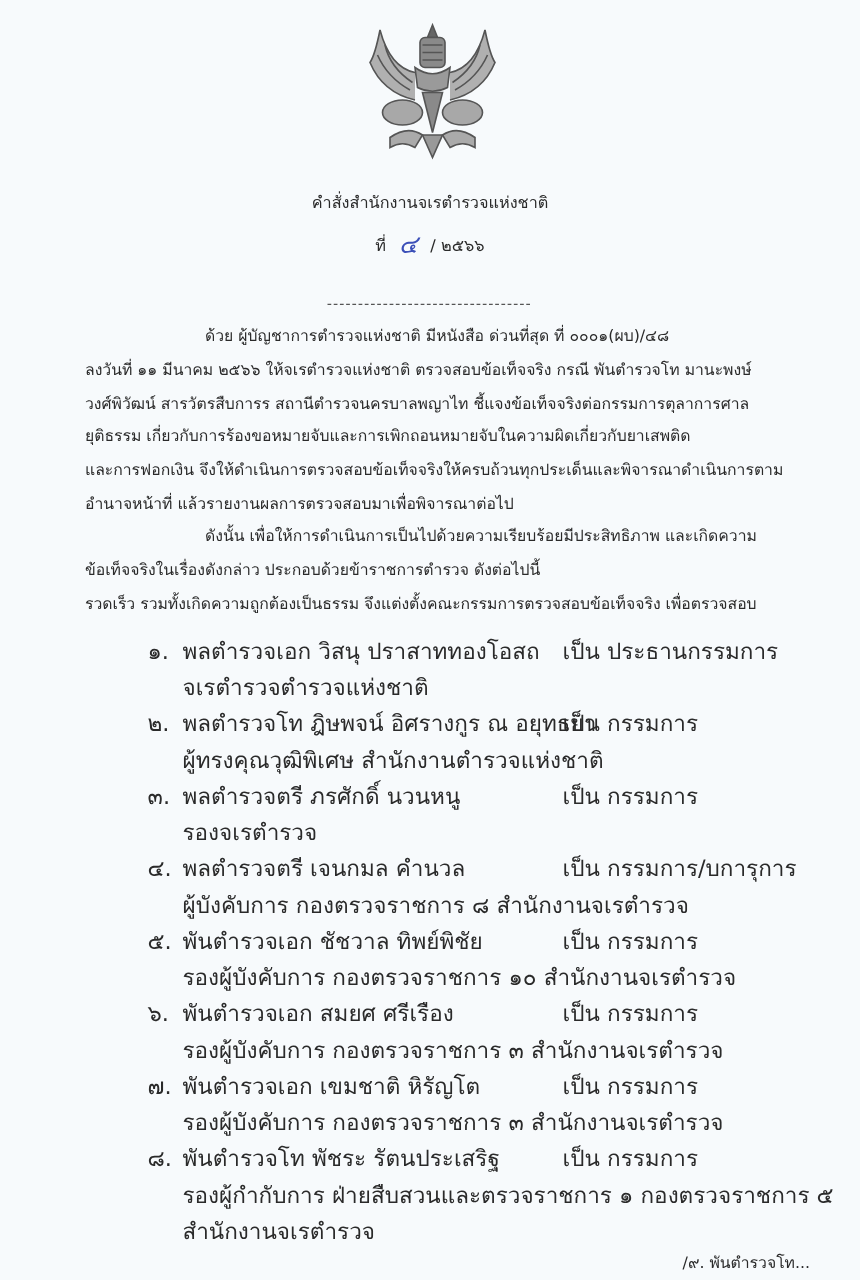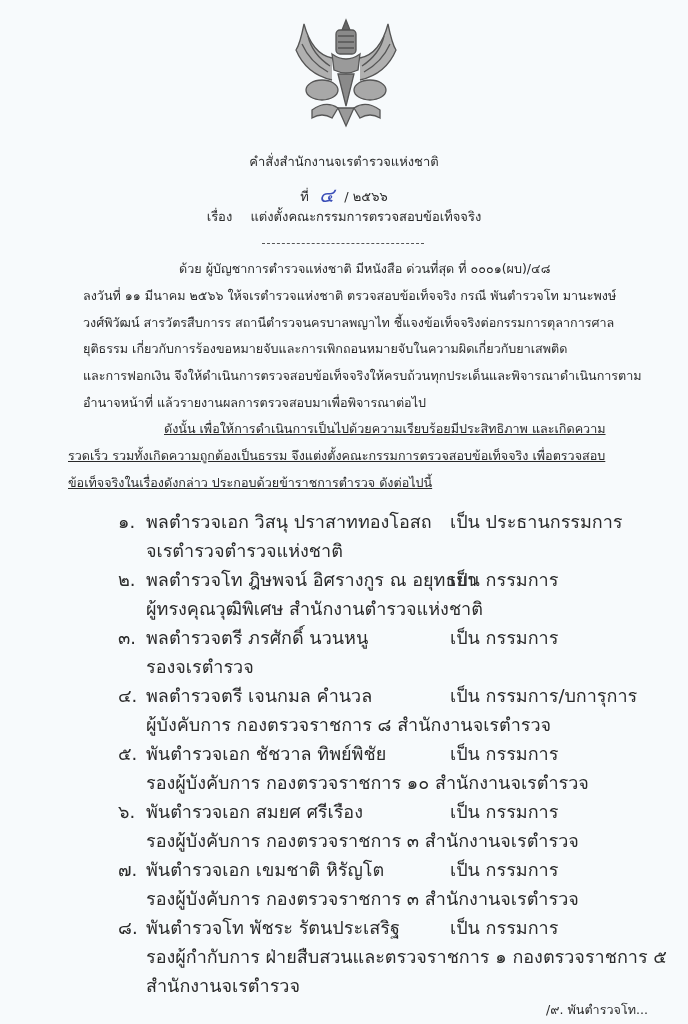--- a/index.html
+++ b/index.html
@@ -15,22 +15,22 @@
   .center-line { position: absolute; left: 0; width: 688px; text-align: center; font-size: 13px; white-space: nowrap; }
   .title { top: 151px; }
   .number { top: 178px; }
   .number .num-hand { color: #3b4fb8; font-size: 20px; font-style: italic; padding: 0 6px; position: relative; top: 1px; }
   .subject { top: 206px; }
   .subject .label { margin-right: 14px; }
   .divider { position: absolute; top: 243px; left: 262px; width: 162px; border-top: 1px dashed #555; }
   .para { position: absolute; left: 68px; width: 600px; font-size: 12.6px; line-height: 26.8px; white-space: nowrap; }
   .para .line { display: block; height: 26.8px; }
   .para .indent { padding-left: 96px; }
-  .p1 { top: 256px; margin-left: 15px; }
-  .p2 { top: 416px; text-decoration: underline; }
+  .p1 { top: 256px; }
+  .p2 { top: 416px; }
   .members { position: absolute; left: 118px; top: 509px; width: 560px; font-size: 18px; }
   .member { position: relative; height: 114px; }
   .member .row { position: absolute; left: 0; height: 26px; line-height: 26px; white-space: nowrap; }
   .member .r1 { top: 0; }
   .member .r2 { top: 29px; left: 28px; }
   .member .r3 { top: 58px; left: 28px; }
   .member .idx { display: inline-block; width: 28px; }
   .member .role { position: absolute; left: 332px; top: 0; line-height: 26px; white-space: nowrap; }
   .continue { position: absolute; right: 40px; top: 1000px; font-size: 12.6px; white-space: nowrap; text-align: right; }
 </style>
@@ -59,40 +59,36 @@
   </svg>
 
   <div class="center-line title">คำสั่งสำนักงานจเรตำรวจแห่งชาติ</div>
 
   <div class="center-line number">
     <span>ที่</span>
     <span class="num-hand">๔</span>
     <span>/ ๒๕๖๖</span>
   </div>
 
-  <div class="center-line subject">
-    <span class="label">เรื่อง</span>
-    <span>แต่งตั้งคณะกรรมการตรวจสอบข้อเท็จจริง</span>
-  </div>
 
   <div class="divider"></div>
 
   <div class="para p1">
     <span class="line indent">ด้วย ผู้บัญชาการตำรวจแห่งชาติ มีหนังสือ ด่วนที่สุด ที่ ๐๐๐๑(ผบ)/๔๘</span>
     <span class="line">ลงวันที่ ๑๑ มีนาคม ๒๕๖๖ ให้จเรตำรวจแห่งชาติ ตรวจสอบข้อเท็จจริง กรณี พันตำรวจโท มานะพงษ์</span>
     <span class="line">วงศ์พิวัฒน์ สารวัตรสืบการร สถานีตำรวจนครบาลพญาไท ชี้แจงข้อเท็จจริงต่อกรรมการตุลาการศาล</span>
     <span class="line">ยุติธรรม เกี่ยวกับการร้องขอหมายจับและการเพิกถอนหมายจับในความผิดเกี่ยวกับยาเสพติด</span>
     <span class="line">และการฟอกเงิน จึงให้ดำเนินการตรวจสอบข้อเท็จจริงให้ครบถ้วนทุกประเด็นและพิจารณาดำเนินการตาม</span>
     <span class="line">อำนาจหน้าที่ แล้วรายงานผลการตรวจสอบมาเพื่อพิจารณาต่อไป</span>
   </div>
 
   <div class="para p2">
     <span class="line indent">ดังนั้น เพื่อให้การดำเนินการเป็นไปด้วยความเรียบร้อยมีประสิทธิภาพ และเกิดความ</span>
+    <span class="line">ข้อเท็จจริงในเรื่องดังกล่าว ประกอบด้วยข้าราชการตำรวจ ดังต่อไปนี้</span>
     <span class="line">รวดเร็ว รวมทั้งเกิดความถูกต้องเป็นธรรม จึงแต่งตั้งคณะกรรมการตรวจสอบข้อเท็จจริง เพื่อตรวจสอบ</span>
-    <span class="line">ข้อเท็จจริงในเรื่องดังกล่าว ประกอบด้วยข้าราชการตำรวจ ดังต่อไปนี้</span>
   </div>
 
   <div class="members">
     <div class="member" style="height:58px">
       <div class="row r1"><span class="idx">๑.</span><span>พลตำรวจเอก วิสนุ   ปราสาททองโอสถ</span></div>
       <div class="row r2">จเรตำรวจตำรวจแห่งชาติ</div>
       <div class="role">เป็น ประธานกรรมการ</div>
     </div>
     <div class="member" style="height:58px">
       <div class="row r1"><span class="idx">๒.</span><span>พลตำรวจโท ฎิษพจน์ อิศรางกูร ณ อยุทธยา</span></div>

